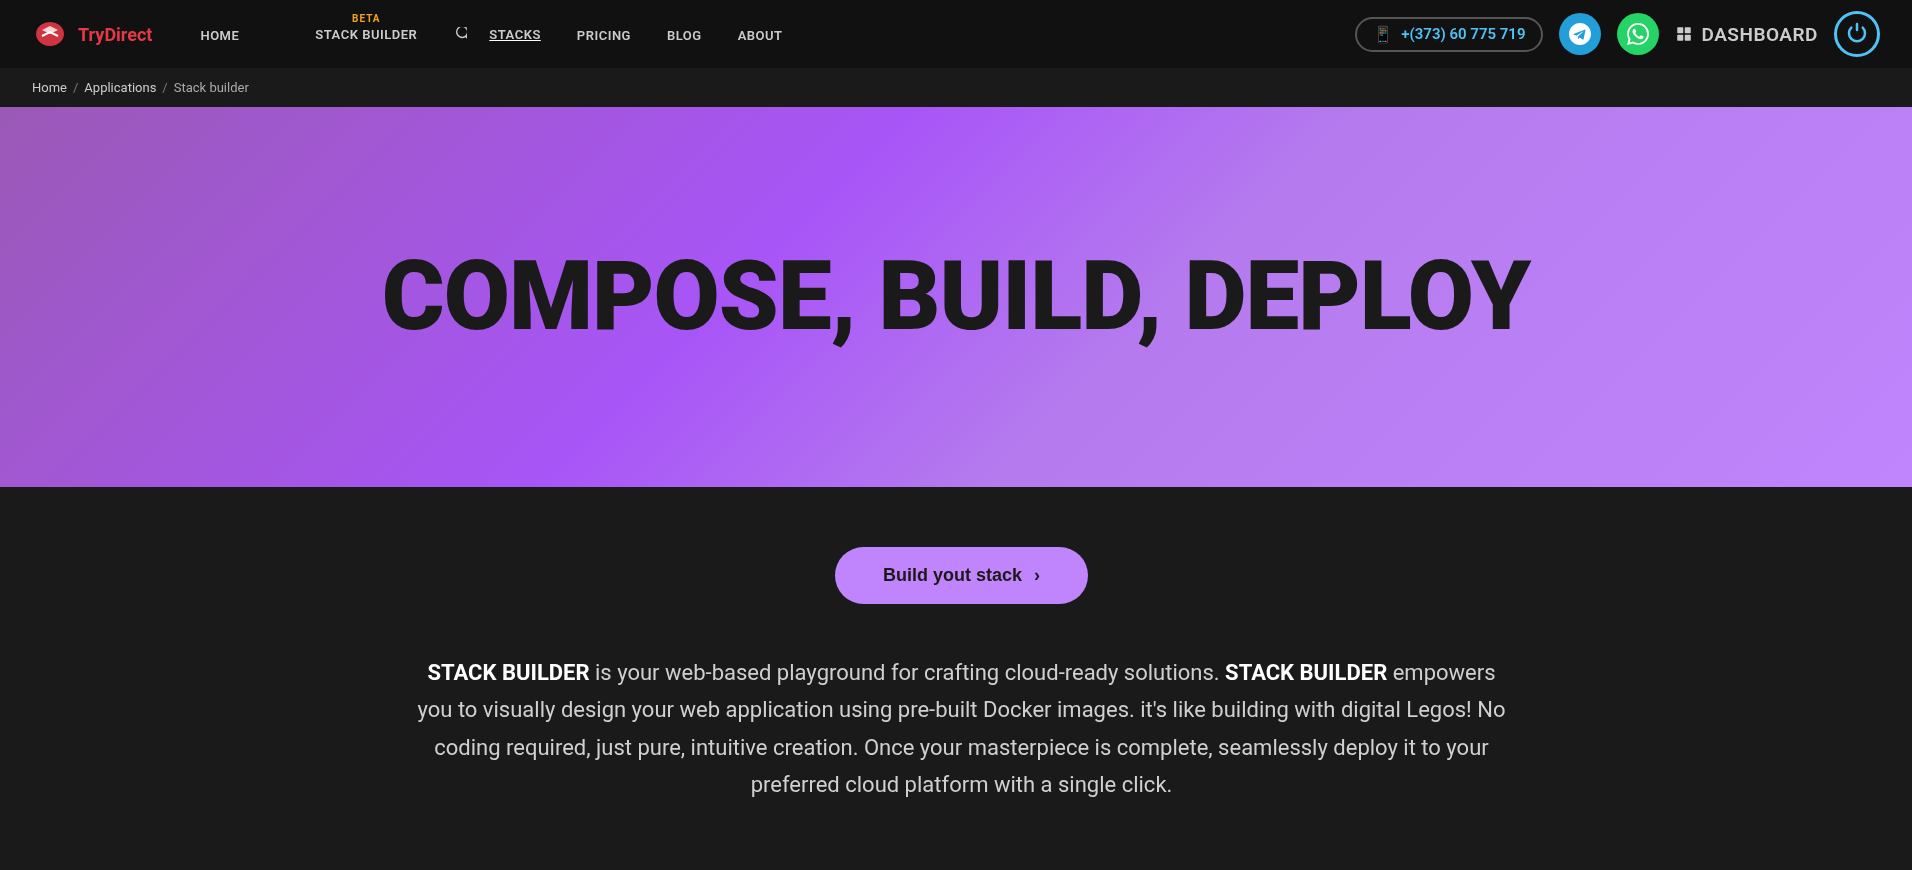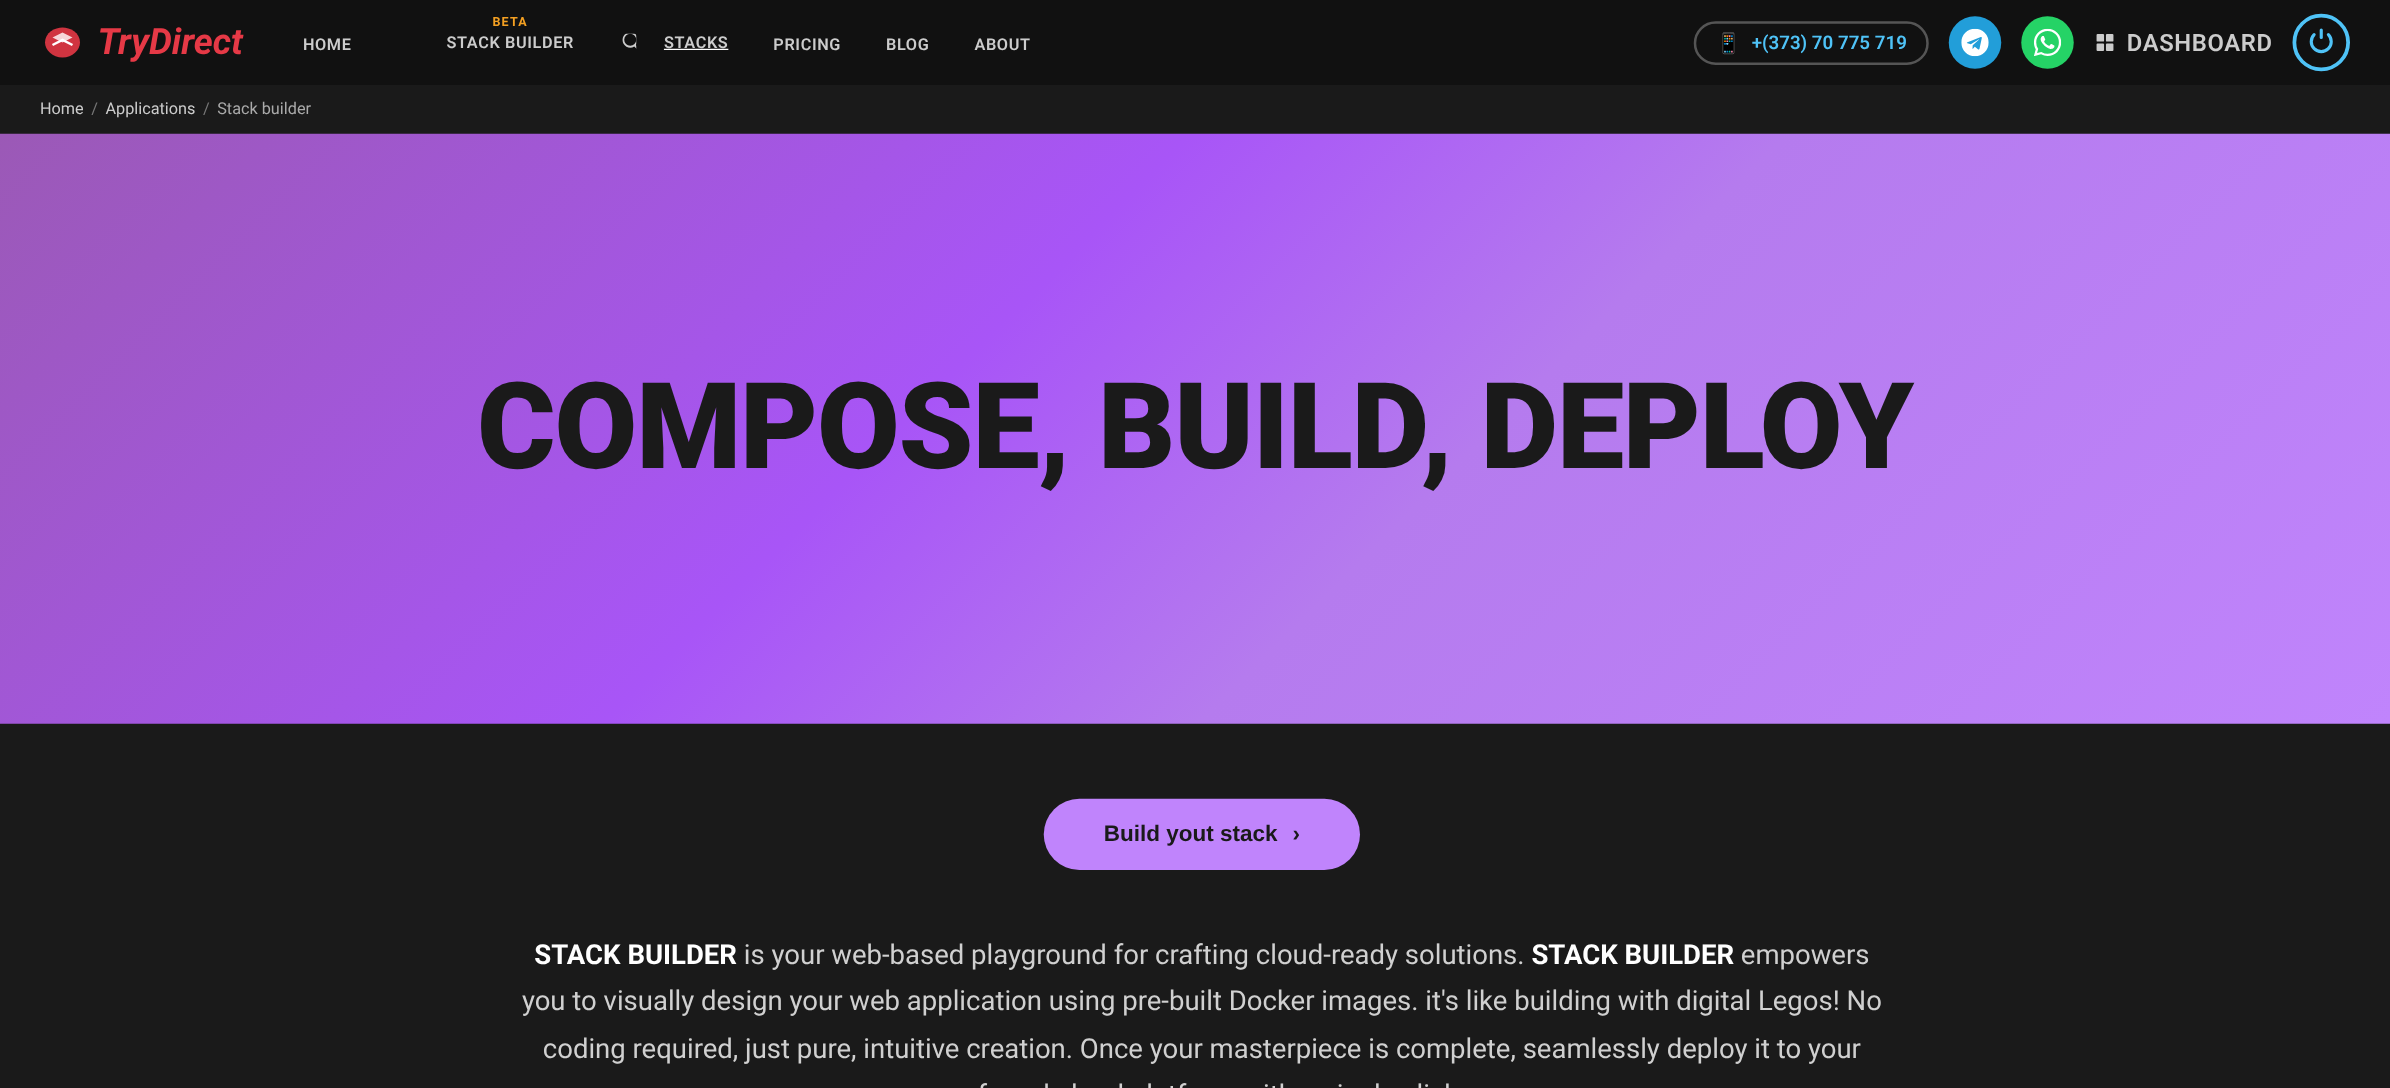--- a/index.html
+++ b/index.html
@@ -32,24 +32,23 @@
       display: flex;
       align-items: center;
       gap: 10px;
       cursor: pointer;
     }
     .logo-icon {
       width: 36px;
       height: 28px;
     }
     .logo-text {
-      font-size: 29px;
+      font-size: 18px;
       font-weight: 700;
       color: #e8e8e8;
-      font-style: italic;
     }
     .logo-text span {
       color: #e63946;
     }
     .nav-links {
       display: flex;
       align-items: center;
       gap: 36px;
       list-style: none;
     }
@@ -173,21 +172,21 @@
     .breadcrumb-sep {
       color: #777;
     }
     .breadcrumb-current {
       color: #aaa;
     }
 
     
     .hero {
       background: linear-gradient(135deg, #9b59b6 0%, #a855f7 40%, #b57bee 60%, #c084fc 100%);
-      height: 472px;
+      height: 380px;
       display: flex;
       align-items: center;
       justify-content: center;
       position: relative;
     }
     .hero-title {
       font-size: 96px;
       font-weight: 900;
       color: #1a1a1a;
       letter-spacing: -1px;
@@ -278,21 +277,21 @@
       <li>
         <a href="#">ABOUT</a>
       </li>
     </ul>
   </div>
 
   <div class="navbar-right">
 
     <div class="phone-pill">
       <span class="phone-icon">📱</span>
-      <span>+(373) 70 775 719</span>
+      <span>+(373) 60 775 719</span>
     </div>
 
     <div class="telegram-btn">
       <svg width="22" height="22" viewBox="0 0 24 24" fill="white">
         <path d="M12 0C5.373 0 0 5.373 0 12s5.373 12 12 12 12-5.373 12-12S18.627 0 12 0zm5.894 8.221-1.97 9.28c-.145.658-.537.818-1.084.508l-3-2.21-1.447 1.394c-.16.16-.295.295-.605.295l.213-3.053 5.56-5.023c.242-.213-.054-.333-.373-.12l-6.871 4.326-2.962-.924c-.643-.204-.657-.643.136-.953l11.57-4.461c.537-.194 1.006.131.833.941z"></path>
       </svg>
     </div>
 
     <div class="whatsapp-btn">
       <svg width="22" height="22" viewBox="0 0 24 24" fill="white">

